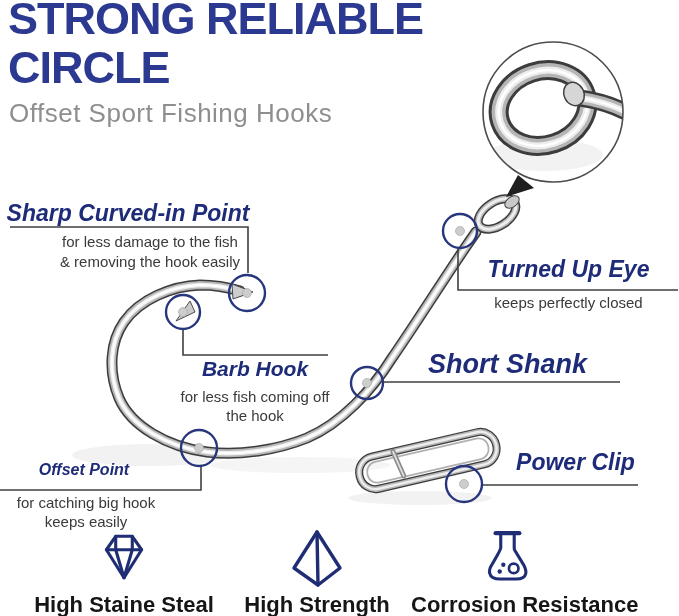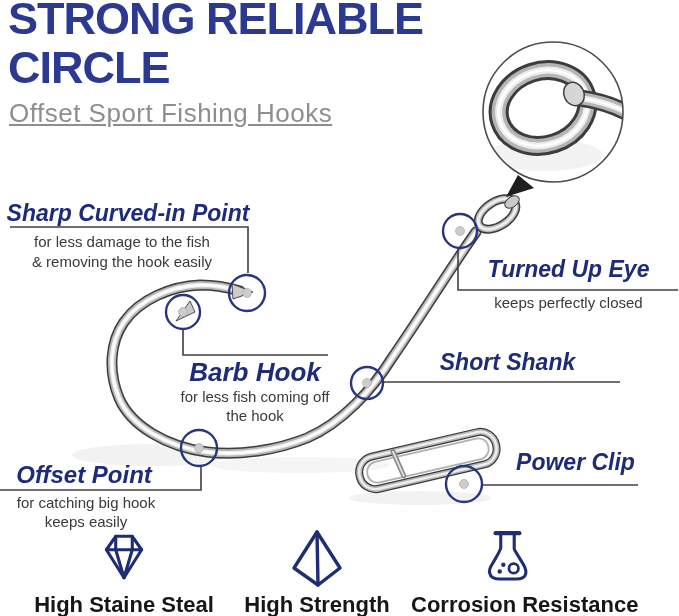--- a/index.html
+++ b/index.html
@@ -9,38 +9,38 @@
   }
   .stage svg{position:absolute;left:0;top:0;}
   
   .title{
     position:absolute;left:8px;top:-6px;
     font-size:45px;line-height:49px;font-weight:bold;
     letter-spacing:-1px;color:var(--title-blue);
   }
   .subtitle{
     position:absolute;left:9px;top:98px;
-    font-size:26px;color:var(--subtitle-gray);letter-spacing:0.5px;text-decoration:underline;
+    font-size:26px;color:var(--subtitle-gray);letter-spacing:0.5px;
   }
   
   .co-title{
     position:absolute;font-style:italic;font-weight:bold;
     color:var(--callout-navy);text-align:center;white-space:nowrap;
   }
   .co-desc{
     position:absolute;color:var(--desc-gray);text-align:center;
     font-size:15px;line-height:20px;
   }
   #sharp-title {left:0px;  top:200px;width:256px;font-size:23px;}
   #turned-title{left:458px;top:256px;width:221px;font-size:23px;}
-  #barb-title  {left:170px;top:357px;width:170px;font-size:26px;}
-  #shank-title {left:410px;top:349px;width:195px;font-size:23px;}
-  #offset-title{left:0px;  top:461px;width:168px;font-size:24px;}
+  #barb-title  {left:170px;top:357px;width:170px;font-size:21px;}
+  #shank-title {left:410px;top:349px;width:195px;font-size:27px;}
+  #offset-title{left:0px;  top:461px;width:168px;font-size:16px;}
   #power-title {left:498px;top:449px;width:155px;font-size:23px;}
-  #sharp-desc {left:6px; top:232px;width:232px;}
+  #sharp-desc {left:34px; top:232px;width:232px;}
   #turned-desc{left:458px;top:293px;width:221px;}
   #barb-desc  {left:158px;top:387px;width:194px;line-height:19px;}
   #offset-desc{left:0px;  top:493px;width:172px;line-height:19px;}
   
   .feature{position:absolute;top:528px;text-align:center;}
   #feature-1{left:32px; width:184px;}
   #feature-2{left:225px;width:184px;}
   #feature-3{left:411px;width:194px;}
   .feature .icon-box{height:60px;}
   .feature svg{position:static;display:block;margin:0 auto;}

